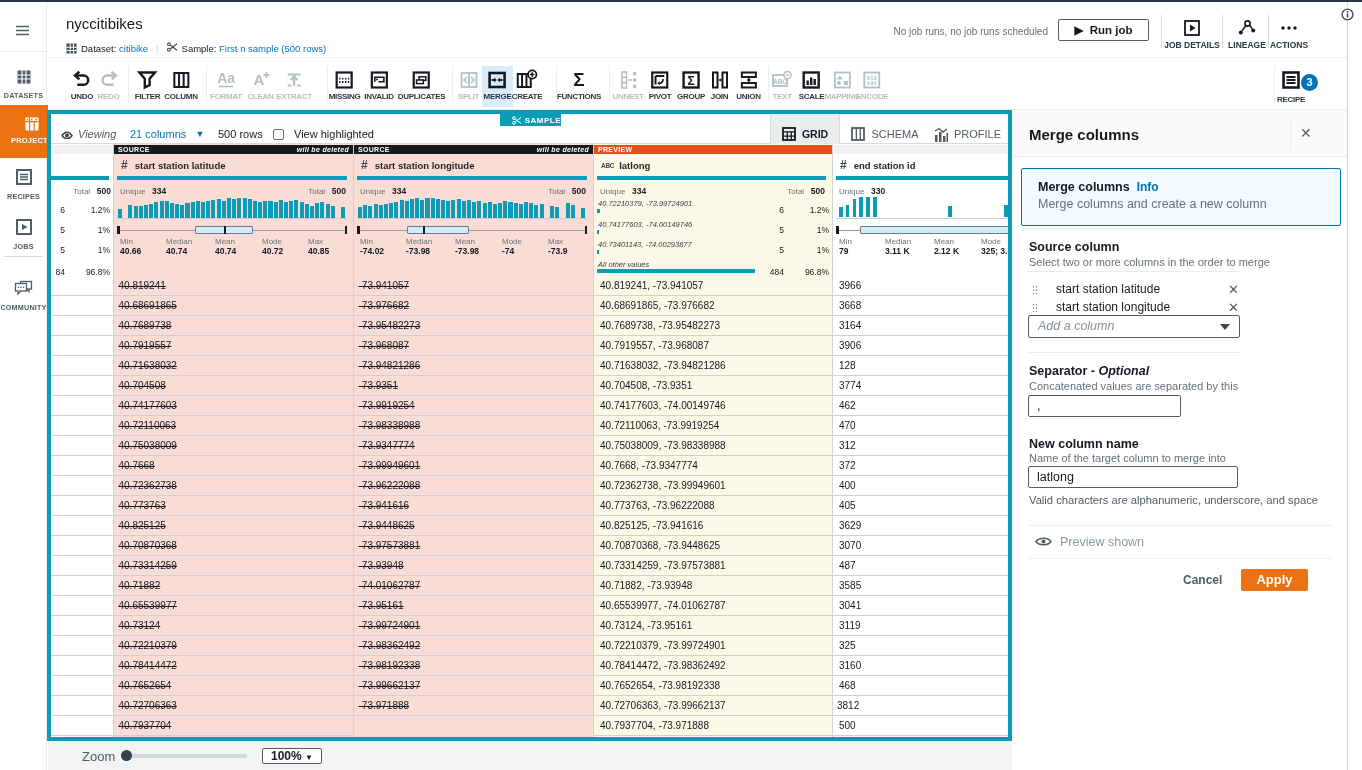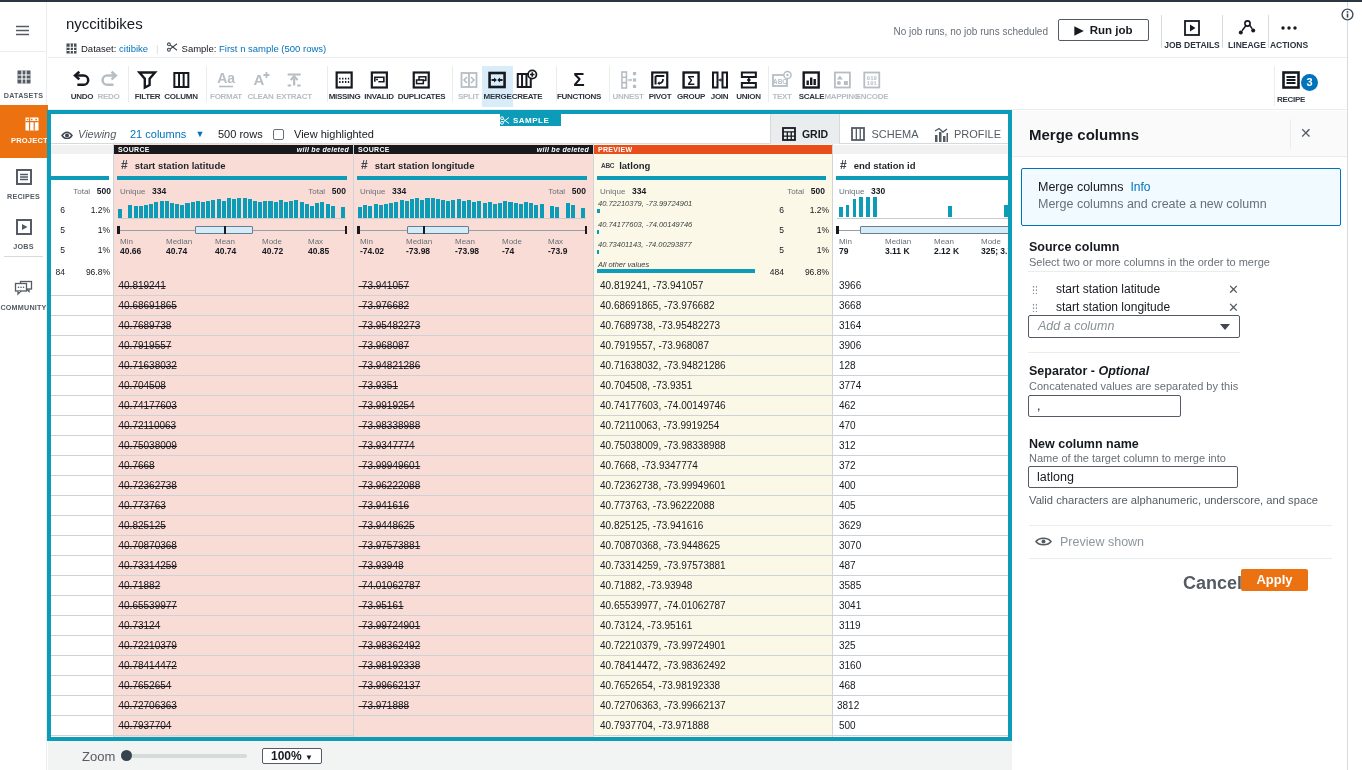--- a/index.html
+++ b/index.html
@@ -48,44 +48,44 @@
 .labrow { position:absolute; top:57px; left:0; width:100%; height:10px; color:#687078; font-size:8px; }
 .labrow span { position:absolute; top:0; }
 .valrow { position:absolute; top:66px; left:0; width:100%; height:10px; color:#16191f; font-size:8.5px; font-weight:bold; }
 .valrow b { position:absolute; top:0; white-space:nowrap; }
 .fval { position:absolute; left:4px; font-size:7.5px; font-style:italic; color:#3a4045; white-space:nowrap; }
 .fbar { position:absolute; left:3px; height:3.5px; background:#0d9cb8; }
 .fcnt { position:absolute; right:48px; font-size:8.5px; color:#16191f; }
 .fpct { position:absolute; right:3px; font-size:8.5px; color:#16191f; }
 .cell { height:20px; border-bottom:1px solid #ccd3d8; font-size:10px; line-height:19px; color:#16191f; white-space:nowrap; overflow:hidden; }
 .strike { text-decoration:line-through; }
-#sample { position:absolute; left:500px; top:114px; width:61px; height:12px; background:#0d9cb8; color:#fff; font-size:8px; font-weight:bold; letter-spacing:0.5px; display:flex; align-items:center; justify-content:flex-start; gap:3px; z-index:20; }
+#sample { position:absolute; left:500px; top:114px; width:61px; height:12px; background:#0d9cb8; color:#fff; font-size:8px; font-weight:bold; letter-spacing:0.5px; display:flex; align-items:center; justify-content:flex-end; gap:3px; z-index:20; }
 #zoombar { position:absolute; left:48px; top:741px; width:964px; height:29px; background:#f2f3f3; }
 #panel { position:absolute; left:1012px; top:111px; width:335px; height:659px; background:#fff; font-size:12.5px; }
 .phead { position:absolute; left:0; top:0; width:335px; height:46px; background:#fafafa; border-bottom:1px solid #eaeded; }
 .phead > span { position:absolute; left:17px; top:15px; font-size:15px; font-weight:bold; }
 .pheadsep { position:absolute; left:278px; top:8px; width:1px; height:30px; background:#eaeded; }
 .pclose { position:absolute; left:288px; top:14px; font-size:14px; color:#545b64; }
 .pinfo { position:absolute; left:9px; top:57px; width:320px; height:58px; border:1px solid #0073bb; border-radius:2px; background:#f1faff; padding:11px 16px 0 16px; }
-.pinfot { font-size:12.5px; font-weight:normal; color:#16191f; }
+.pinfot { font-size:12.5px; font-weight:bold; color:#16191f; }
 .infolink { color:#0073bb; font-size:12px; }
 .pinfod { font-size:12.5px; color:#687078; margin-top:3px; }
 .plabel { position:absolute; left:17px; font-size:12.5px; font-weight:bold; color:#16191f; }
 .psub { position:absolute; left:17px; font-size:11px; color:#687078; }
 .pdiv { position:absolute; height:1px; background:#eaeded; }
 .srow { position:absolute; left:17px; width:212px; height:18px; display:flex; align-items:center; }
 .dots { width:5px; height:9px; margin-left:3px; background-image:radial-gradient(circle, #879196 1px, transparent 1.1px); background-size:3px 3.5px; }
 .stext { margin-left:19px; font-size:12px; color:#16191f; }
 .sx { position:absolute; right:2px; font-size:13px; color:#545b64; }
 .pselect { position:absolute; left:16px; width:212px; height:23px; border:1px solid #545b64; border-radius:2px; background:#fff; font-style:italic; color:#879196; font-size:12.5px; line-height:21px; padding-left:9px; }
 .caret { position:absolute; right:9px; top:8px; width:0; height:0; border-left:5px solid transparent; border-right:5px solid transparent; border-top:6px solid #414750; }
 .pinput { position:absolute; left:16px; height:22px; border:1px solid #545b64; border-radius:2px; background:#fff; font-size:12.5px; line-height:20px; padding-left:8px; color:#16191f; }
 .pnote { position:absolute; left:17px; font-size:11.2px; color:#545b64; white-space:nowrap; }
 .preview { position:absolute; left:23px; top:424px; display:flex; align-items:center; gap:8px; font-size:12.5px; color:#8c979f; }
-.cancel { position:absolute; left:171px; top:462px; font-size:18px; font-weight:bold; color:#545b64; }
+.cancel { position:absolute; left:171px; top:462px; font-size:12px; font-weight:bold; color:#545b64; }
 .apply { position:absolute; left:229px; top:458px; width:67px; height:22px; background:#ec7211; border-radius:2px; color:#fff; font-size:13px; font-weight:bold; text-align:center; line-height:22px; }
 #helpline { position:absolute; left:1347px; top:2px; width:1px; height:768px; background:#d5dbdb; }
 #helpicon { position:absolute; left:1341px; top:7px; width:14px; height:14px; background:#fff; border-radius:50%; }
 </style></head>
 <body>
 <div id="topline"></div>
 <div id="sidebar">
 <div class="sbburger"><svg width="13" height="11" viewBox="0 0 13 11" style="">
         <path d="M0 1.5 H13 M0 5.5 H13 M0 9.5 H13" stroke="#545b64" stroke-width="1.7"></path>
       </svg></div>

